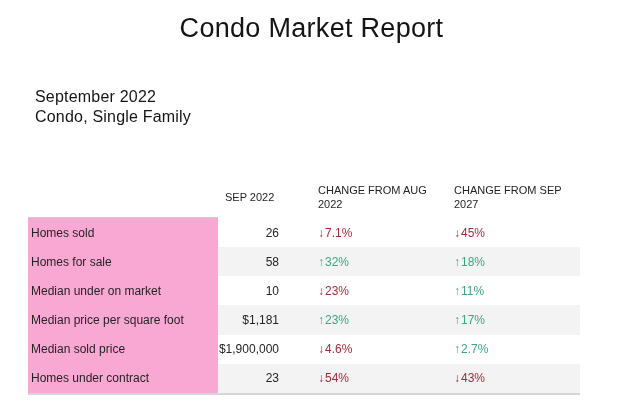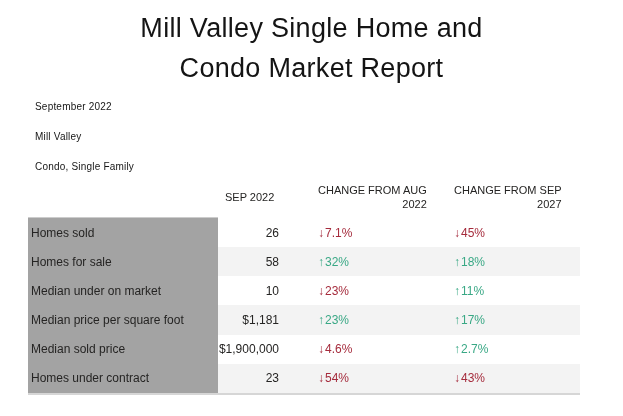--- a/index.html
+++ b/index.html
@@ -6,56 +6,54 @@
   html, body { width: 623px; height: 416px; background: #ffffff; overflow: hidden; }
   body { font-family: "Liberation Sans", sans-serif; color: #252423; }
   .page { position: relative; width: 623px; height: 416px; background: #ffffff; }
 
   
   .title-block { position: absolute; top: 8px; left: 0; width: 623px; text-align: center; }
   .title-line { font-size: 27px; line-height: 40px; font-weight: 400; color: #141414; letter-spacing: 0.3px; }
 
   
   .subtitle-block { position: absolute; top: 87px; left: 35px; }
-  .subtitle-line { font-size: 10px; line-height: 20px; color: #161616; letter-spacing: 0.2px; margin-top: 10px; }
+  .subtitle-line { font-size: 16px; line-height: 20px; color: #161616; letter-spacing: 0.2px; }
 
   
   .table { position: absolute; top: 175px; left: 28px; width: 552px; }
   .tr { display: grid; grid-template-columns: 190px 90px 136px 136px; }
   .thead { height: 43px; }
   .th { font-size: 11px; line-height: 14px; color: #252423; display: flex; align-items: center; white-space: pre-line; }
   .th.metric-th { border-bottom: 1px solid #cccccc; }
   .th.current-th { padding-left: 7px; }
-  .th.change-th { padding-left: 10px; text-align: right; }
+  .th.change-th { padding-left: 10px; }
 
   .tbody { border-bottom: 2px solid #d6d6d6; }
   .tbody .tr { height: 29.17px; }
   .td { display: flex; align-items: center; font-size: 12px; color: #252423; }
-  .td.label { padding-left: 3px; background: #a3a3a3; }
+  .td.label { padding-left: 3px; background: #f9a8d4; }
   .td.value { justify-content: flex-end; padding-right: 29px; }
   .td.change { padding-left: 10px; }
   .tr.striped .td:not(.label) { background: #f3f3f3; text-align: right; }
 
   .neg { color: #a52b3c; }
   .pos { color: #39a885; }
   .arrow { font-size: 12px; margin-right: 1px; }
 </style>
 </head>
 <body>
 
 <div class="page">
 
   <div class="title-block">
-    <div class="title-line">Mill Valley Single Home and</div>
     <div class="title-line">Condo Market Report</div>
   </div>
 
   <div class="subtitle-block">
     <div class="subtitle-line">September 2022</div>
-    <div class="subtitle-line">Mill Valley</div>
     <div class="subtitle-line">Condo, Single Family</div>
   </div>
 
   <div class="table">
 
     <div class="tr thead">
       <div class="th metric-th"></div>
       <div class="th current-th">SEP 2022</div>
       <div class="th change-th">CHANGE FROM AUG
 2022</div>

